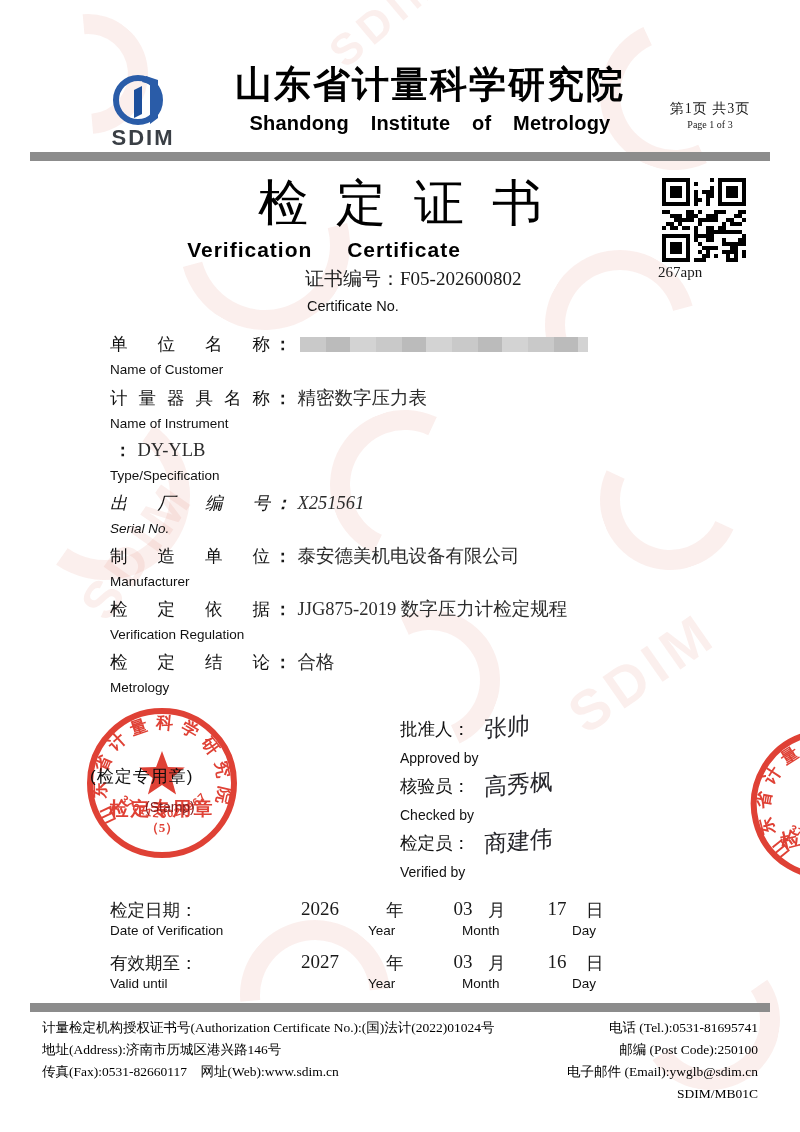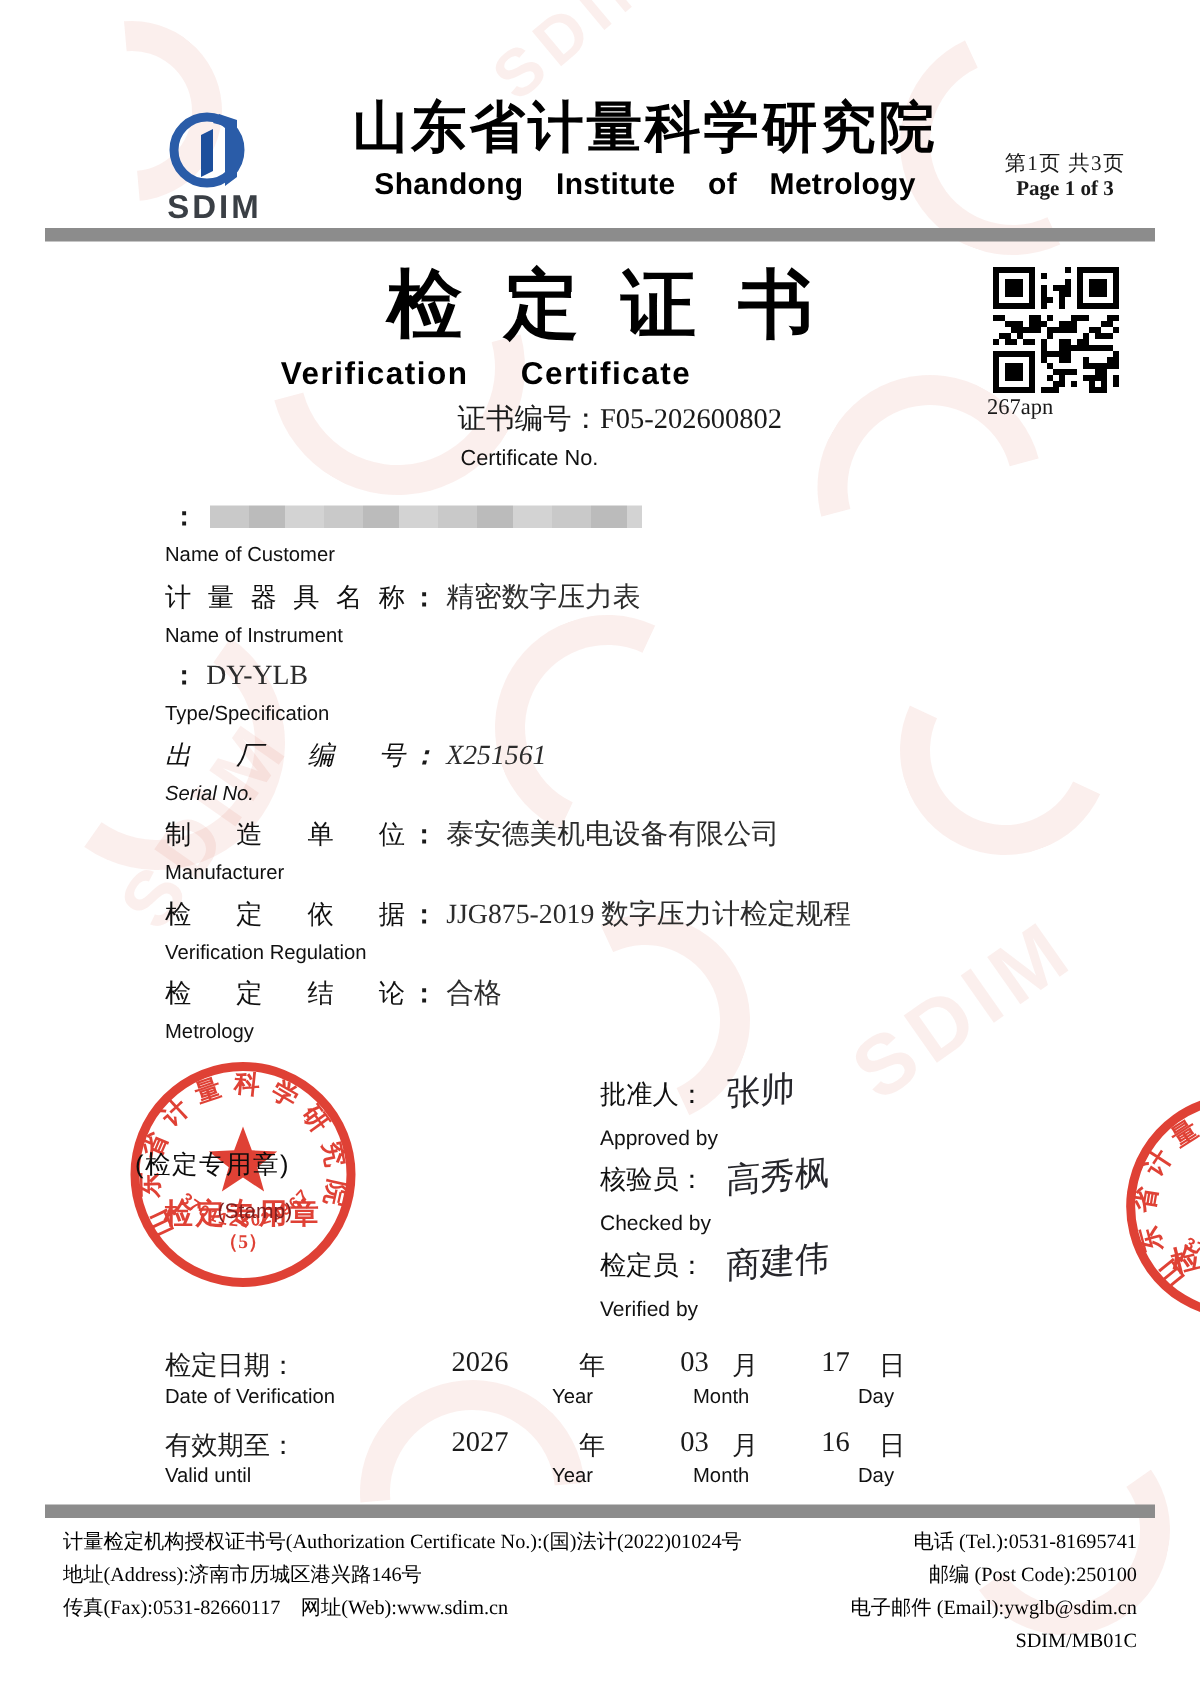--- a/index.html
+++ b/index.html
@@ -28,28 +28,28 @@
     font-family:"Liberation Serif","DejaVu Serif",serif; font-weight:700;
     font-size:37px; letter-spacing:2px; color:#000;
   }
   .org-en {
     position:absolute; left:200px; top:112px; width:460px; text-align:center;
     font-weight:700; font-size:20px; word-spacing:16px; letter-spacing:0.2px; color:#000;
   }
   .pageinfo { position:absolute; left:652px; top:100px; width:116px; text-align:center;
     font-family:"Liberation Serif","DejaVu Serif",serif; }
   .pageinfo-cn { font-size:14px; letter-spacing:1px; }
-  .pageinfo-en { font-size:14px; font-weight:700; margin-top:1px; }
+  .pageinfo-en { font-size:10px; font-weight:400; margin-top:1px; }
   .bar { position:absolute; left:30px; width:740px; height:9px; background:#8c8c8c; }
   .bar-top { top:152px; }
   .bar-bottom { top:1003px; }
   
   .cert-cn {
     position:absolute; left:0; top:170px; width:800px; text-align:center;
-    font-family:"Liberation Serif","DejaVu Serif",serif; font-weight:700;
+    font-family:"Liberation Serif","DejaVu Serif",serif; font-weight:400;
     font-size:50px; letter-spacing:28px; text-indent:28px; color:#000;
   }
   .cert-en {
     position:absolute; left:0; top:238px; width:648px; text-align:center;
     font-weight:700; font-size:21px; letter-spacing:1px; word-spacing:28px; color:#000;
   }
   .certno { position:absolute; left:305px; top:266px; font-size:19px;
     font-family:"Liberation Serif","DejaVu Serif",serif; }
   .certno-sub { position:absolute; left:307px; top:298px; font-size:14.5px; color:#111; }
   
@@ -277,20 +277,21 @@
           <rect x="64" y="80" width="4" height="4"></rect>
           <rect x="68" y="80" width="4" height="4"></rect>
           <rect x="72" y="80" width="4" height="4"></rect>
         </g>
       </svg>
     <div class="qr-caption">267apn</div>
   </div>
 
   <div class="field" style="top:332px;">
     <div class="f-line">
+      <span class="f-label">单 位 名 称</span>
       <span class="f-colon">：</span>
       <span class="redact"></span>
     </div>
     <div class="f-sub">Name of Customer</div>
   </div>
   <div class="field" style="top:385px;">
     <div class="f-line">
       <span class="f-label">计 量 器 具 名 称</span>
       <span class="f-colon">：</span>
       <span class="f-value">精密数字压力表</span>

